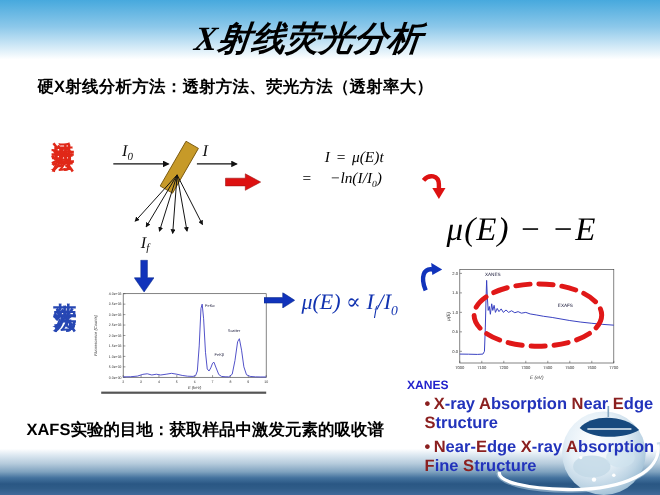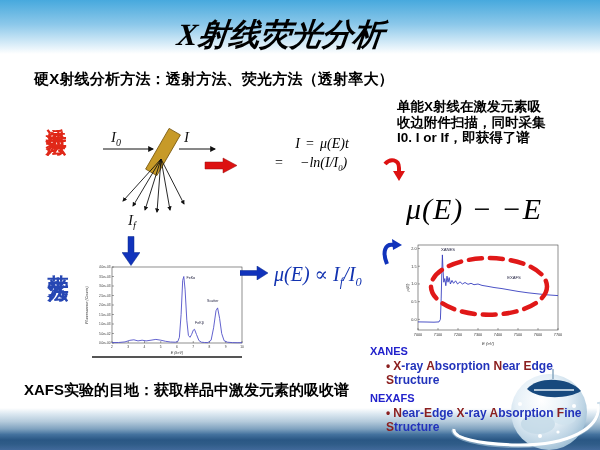--- a/index.html
+++ b/index.html
@@ -33,21 +33,21 @@
   .down-arrow{left:122px;top:236px;width:18px;height:30px;}
   .right-arrow{left:240px;top:266px;width:28px;height:14px;}
   .red-curve{left:383px;top:157px;width:24px;height:26px;}
   .blue-curve{left:381px;top:239px;width:22px;height:28px;}
   .chart1{position:absolute;left:84px;top:258px;width:170px;height:97px;}
   .chart2{position:absolute;left:404px;top:240px;width:192px;height:106px;}
   .divider{position:absolute;left:92px;top:356px;width:150px;height:1.5px;background:#555;}
   svg text{font-family:"Liberation Sans","DejaVu Sans",sans-serif;}
   .acronyms{position:absolute;left:370px;top:345px;width:228px;z-index:5;}
   .acr-h{font-size:11px;font-weight:bold;color:var(--acronym-heading,#2222cc);margin-bottom:2px;}
-  .acr-d{font-size:12px;font-weight:bold;color:#2233bb;margin:0 0 5px 16px;}
+  .acr-d{font-size:15px;font-weight:bold;color:#2233bb;margin:0 0 5px 16px;}
   .acr-d .bullet{color:var(--acronym-caps,#8b2020);margin-right:3px;}
   .cap{color:var(--acronym-caps,#8b2020);}
   .purpose{position:absolute;left:24px;top:381px;font-size:15px;font-weight:bold;}
   .globe{position:absolute;left:450px;top:366px;width:150px;height:84px;z-index:2;}
   .fill-red{fill:var(--red-arrow,#dd1111);} .fill-blue{fill:var(--blue-arrow,#1133bb);}
   .stroke-red{stroke:var(--red-arrow,#dd1111);} .stroke-blue{stroke:var(--blue-arrow,#1133bb);}
 </style>
 </head>
 <body>
 
@@ -117,23 +117,20 @@
     <span class="eql"><span>μ(E)t</span></span>
     <span class="eqm">=</span>
     <span class="eqr"><span>−ln(I/I</span><span class="fsub">0</span><span>)</span></span>
   </div>
 
   <svg class="icon-svg red-curve" viewBox="0 0 24 26">
     <path d="M2,7 C7,1 16,2 16,11 L16,15" class="stroke-red" stroke-width="4" fill="none"></path>
     <polygon points="10,14 22,14 16,24" class="fill-red"></polygon>
   </svg>
 
-  <div class="note">单能X射线在激发元素吸
-收边附件扫描，同时采集
-I0. I or If，即获得了谱</div>
   <div class="eq4"><span>μ(E) − −E</span></div>
 
   <svg class="icon-svg down-arrow" viewBox="0 0 18 29">
     <polygon points="6,0 12,0 12,16 18,16 9,29 0,16 6,16" class="fill-blue" stroke="#0a2a8a" stroke-width="0.5"></polygon>
   </svg>
 
   <svg class="chart1" viewBox="0 0 170 97">
       <rect x="28" y="9" width="130" height="76" fill="none" stroke="#444" stroke-width="0.6"></rect>
       <line x1="28" y1="85" x2="28" y2="83" stroke="#444" stroke-width="0.5"></line>
       <text x="28" y="90" font-size="3.2" text-anchor="middle" fill="#333">2</text>
@@ -225,20 +222,19 @@
       <text x="44" y="11.020833333333329" font-size="4.2" text-anchor="middle" fill="#1a1a3a">XANES</text>
       <text x="110" y="38.64583333333333" font-size="4.2" text-anchor="middle" fill="#1a1a3a">EXAFS</text>
       <ellipse cx="85" cy="46.4375" rx="58" ry="28.333333333333336" fill="none" stroke="#e01818" stroke-width="4.5" stroke-dasharray="13 8" stroke-linecap="round"></ellipse>
     </svg>
 
   <div class="acronyms">
     <div class="acr-h">XANES</div>
     <div class="acr-d">
       <span class="bullet">•</span><span><span class="cap">X</span>-ray <span class="cap">A</span>bsorption <span class="cap">N</span>ear <span class="cap">E</span>dge <span class="cap">S</span>tructure</span>
     </div>
-    <div class="acr-h">NEXAFS</div>
     <div class="acr-d">
       <span class="bullet">•</span><span><span class="cap">N</span>ear-<span class="cap">E</span>dge <span class="cap">X</span>-ray <span class="cap">A</span>bsorption <span class="cap">F</span>ine <span class="cap">S</span>tructure</span>
     </div>
   </div>
 
   <div class="purpose">XAFS实验的目地：获取样品中激发元素的吸收谱</div>
 </div>
 
 </body></html>

